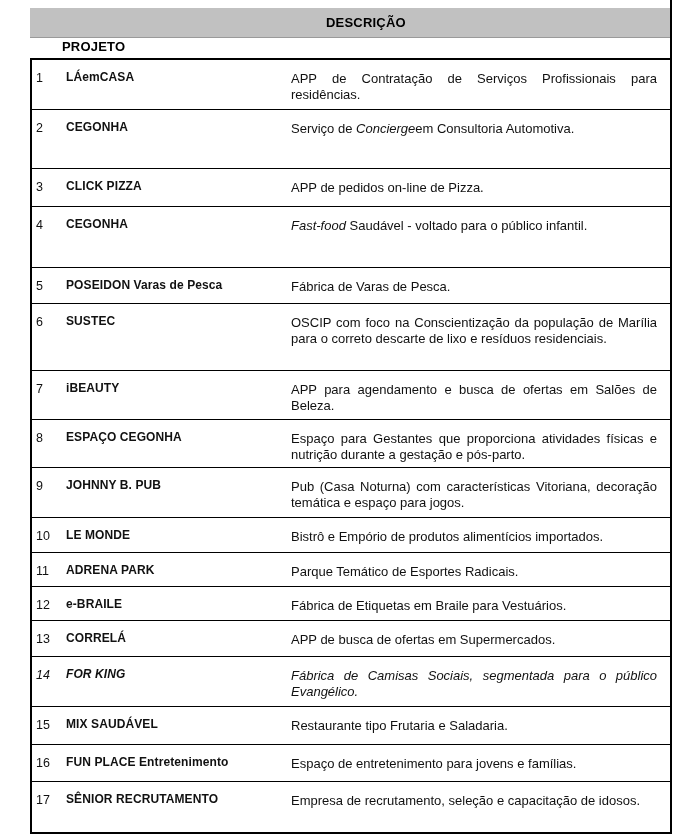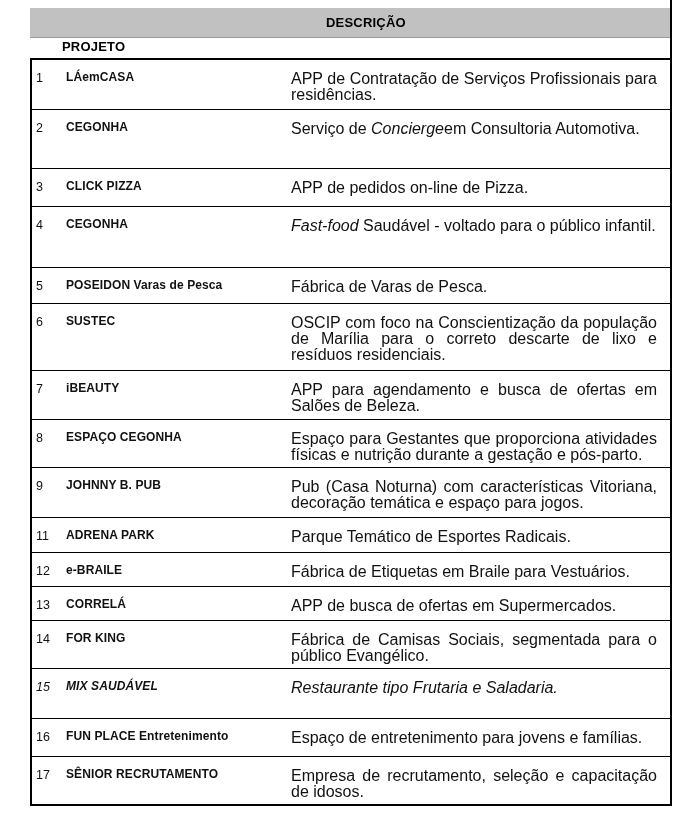--- a/index.html
+++ b/index.html
@@ -70,21 +70,21 @@
   td.name {
     width: 219px;
     padding: 10px 6px 3px 0;
     font-weight: bold;
     font-size: 12px;
     letter-spacing: 0.1px;
     white-space: nowrap;
   }
   td.desc {
     padding: 11px 13px 4px 0;
-    font-size: 16px;
+    font-size: 13px;
     line-height: 16px;
     text-align: justify;
   }
   .it { font-style: italic; }
 
   
   table.projects tr:nth-child(1)  { height: 50px; }
   table.projects tr:nth-child(2)  { height: 59px; }
   table.projects tr:nth-child(3)  { height: 38px; }
   table.projects tr:nth-child(4)  { height: 61px; }
@@ -163,20 +163,25 @@
     <td class="name">ESPAÇO CEGONHA</td>
     <td class="desc"><span>Espaço para Gestantes que proporciona atividades físicas e nutrição durante a gestação e pós-parto.</span></td>
   </tr>
 
   <tr class="project-row">
     <td class="num">9</td>
     <td class="name">JOHNNY B. PUB</td>
     <td class="desc"><span>Pub (Casa Noturna) com características Vitoriana, decoração temática e espaço para jogos.</span></td>
   </tr>
 
+  <tr class="project-row">
+    <td class="num">10</td>
+    <td class="name">LE MONDE</td>
+    <td class="desc"><span>Bistrô e Empório de produtos alimentícios importados.</span></td>
+  </tr>
 
   <tr class="project-row">
     <td class="num">11</td>
     <td class="name">ADRENA PARK</td>
     <td class="desc"><span>Parque Temático de Esportes Radicais.</span></td>
   </tr>
 
   <tr class="project-row">
     <td class="num">12</td>
     <td class="name">e-BRAILE</td>

